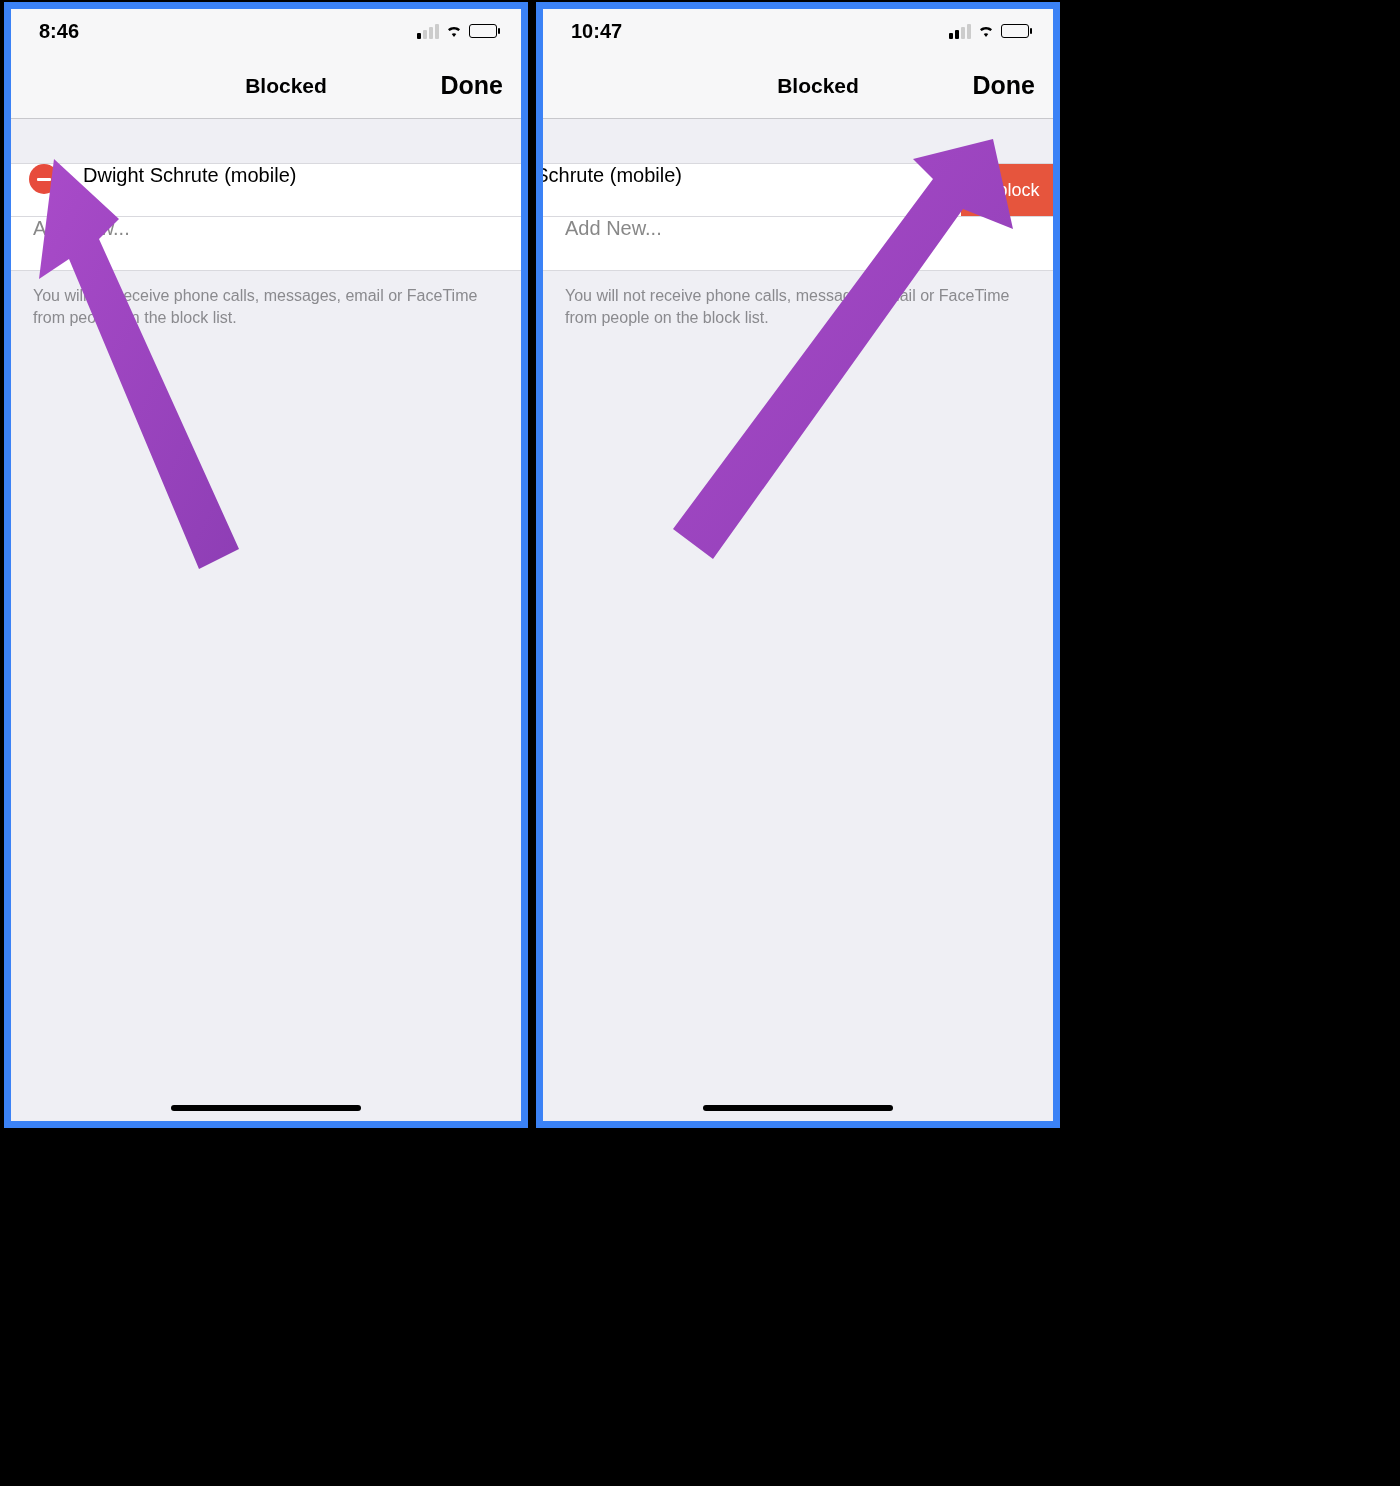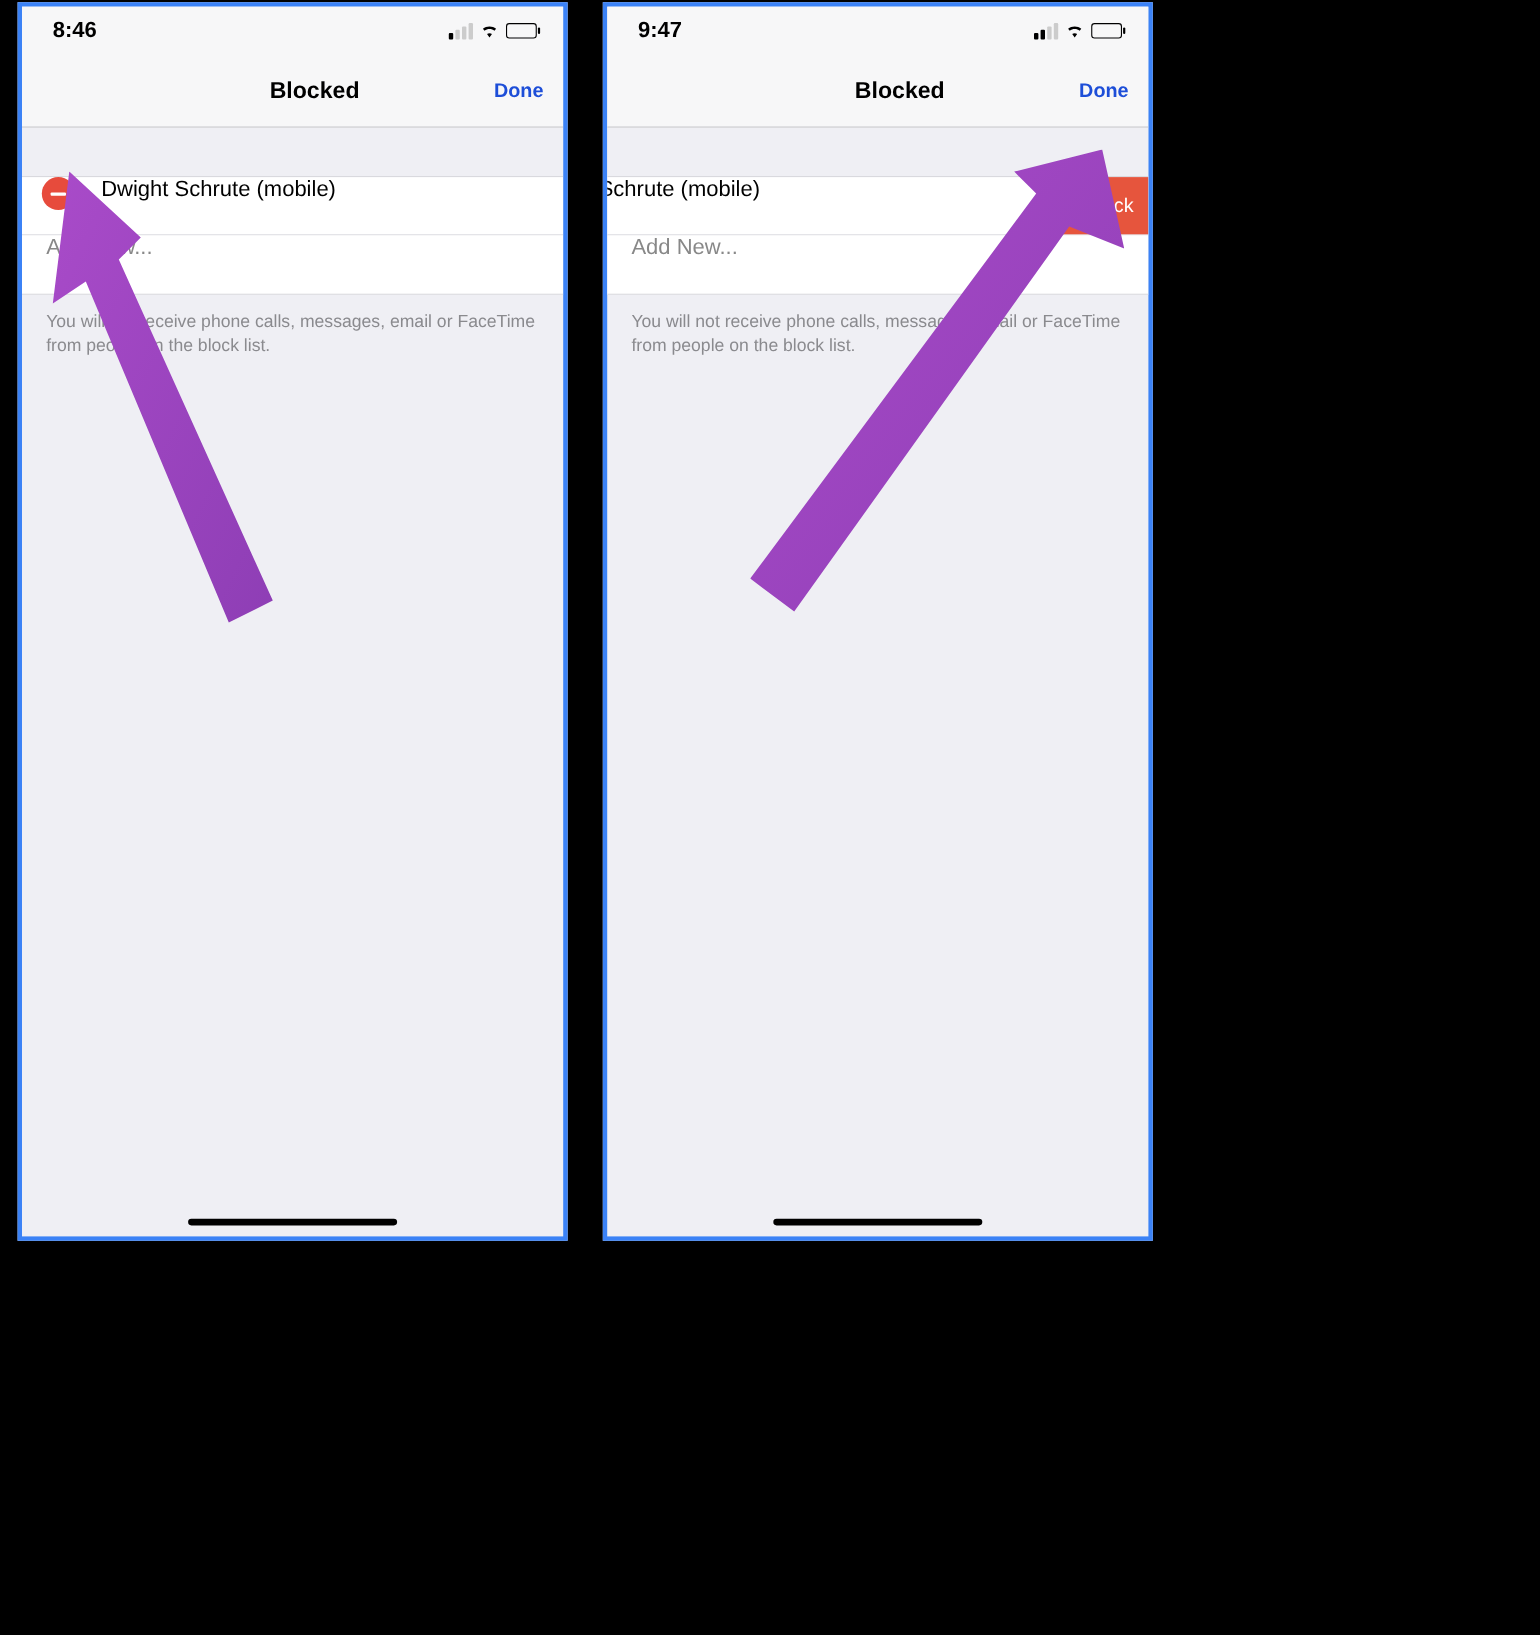--- a/index.html
+++ b/index.html
@@ -7,23 +7,23 @@
     font-family: -apple-system, "Helvetica Neue", Helvetica, Arial, sans-serif;
     background: #000;
     width: 1064px;
     height: 1130px;
     display: flex;
   }
   .phone {
     width: 524px;
     height: 1126px;
     background: #efeff4;
-    margin: 2px 16px;
+    margin: 2px 4px;
     position: relative;
-    border: 4px solid #3b82f6;
+    border: 7px solid #3b82f6;
     overflow: hidden;
   }
   .status-bar {
     height: 44px;
     display: flex;
     align-items: center;
     justify-content: space-between;
     padding: 0 24px 0 28px;
     background: #f7f7f8;
     font-size: 20px;
@@ -47,21 +47,21 @@
     background: #f7f7f8;
     border-bottom: 1px solid #c8c8cc;
     display: flex;
     align-items: center;
     justify-content: center;
     position: relative;
     padding-left: 40px;
   }
   .nav-title { font-size: 21px; font-weight: 600; color: #000; }
   .nav-done {
-    position: absolute; right: 18px; font-size: 18px; font-weight: 600; color: #1d4ed8;
+    position: absolute; right: 18px; font-size: 25px; font-weight: 600; color: #000000;
     cursor: pointer;
   }
   .spacer { height: 44px; background: #efeff4; }
 
   .row {
     background: #fff;
     border-top: 1px solid #d9d9de;
     border-bottom: 1px solid #d9d9de;
     height: 54px;
     display: flex;
@@ -146,21 +146,21 @@
         </linearGradient>
       </defs>
     <polygon fill="url(#g1)" points="25,0 90,60 70,80 210,390 170,410 40,100 10,120"></polygon>
   </svg>
 
   <div class="home-indicator"></div>
 </div>
 
 <div class="phone">
   <div class="status-bar">
-    <div>9:47</div>
+    <div>10:47</div>
     <div class="status-right">
       <span class="signal">
         <span class="b1 on"></span>
           <span class="b2 on"></span>
           <span class="b3"></span>
           <span class="b4"></span>
       </span>
       <svg class="wifi" viewBox="0 0 24 24">
           <path fill="#000" d="M12 20l3-4c-1.8-1.4-4.2-1.4-6 0l3 4zm-6-8c3.3-2.8 8.7-2.8 12 0l2-2.5C15.6 5.8 8.4 5.8 4 9.5L6 12z"></path>
         </svg>

